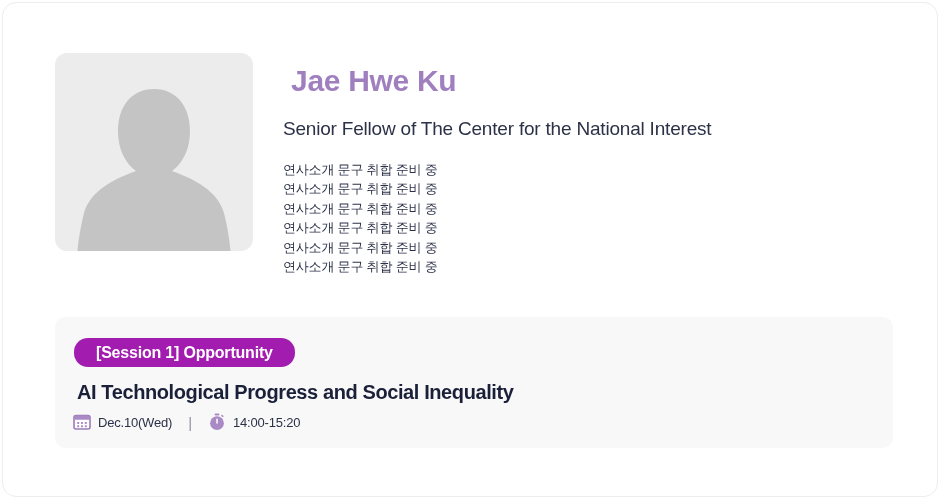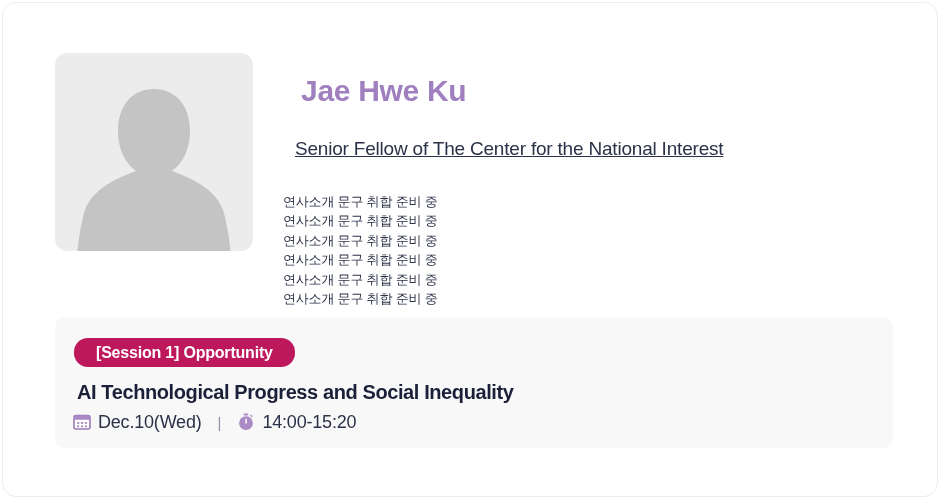--- a/index.html
+++ b/index.html
@@ -63,33 +63,32 @@
     top: 0;
     right: 0;
   }
 
   .person-name {
     font-size: 30px;
     font-weight: bold;
     color: #a07fbf;
     letter-spacing: -0.3px;
     line-height: 1.1;
-    margin: 18px;
+    margin: 8px;
     padding-top: 3px;
   }
 
   .person-title {
     font-size: 19px;
     font-weight: normal;
     color: #2b3147;
     letter-spacing: -0.2px;
     line-height: 1.3;
-    margin: 12px;
+    margin: 0;
     padding-top: 12px;
-    text-decoration: underline;
   }
 
   .bio-list {
     margin: 0;
     padding: 0;
     list-style: none;
     padding-top: 18px;
   }
   .bio-line {
     font-size: 13px;
@@ -124,21 +123,21 @@
 
   .session-badge {
     position: absolute;
     left: 19px;
     top: 21px;
     height: 29px;
     padding: 0 22px;
     display: inline-flex;
     align-items: center;
     justify-content: center;
-    background: #be185d;
+    background: #a21caf;
     color: #ffffff;
     border-radius: 14px;
     font-size: 16px;
     font-weight: bold;
     letter-spacing: -0.2px;
     box-sizing: border-box;
   }
 
   .program-title {
     position: absolute;
@@ -161,21 +160,21 @@
     height: 22px;
   }
 
   .meta-item {
     display: flex;
     align-items: center;
     gap: 7px;
   }
 
   .meta-text {
-    font-size: 18px;
+    font-size: 13px;
     color: #2b3147;
     letter-spacing: -0.2px;
     line-height: 1;
   }
 
   .meta-sep {
     color: #8f93a3;
     font-size: 15px;
     margin: 0 16px;
     line-height: 1;

